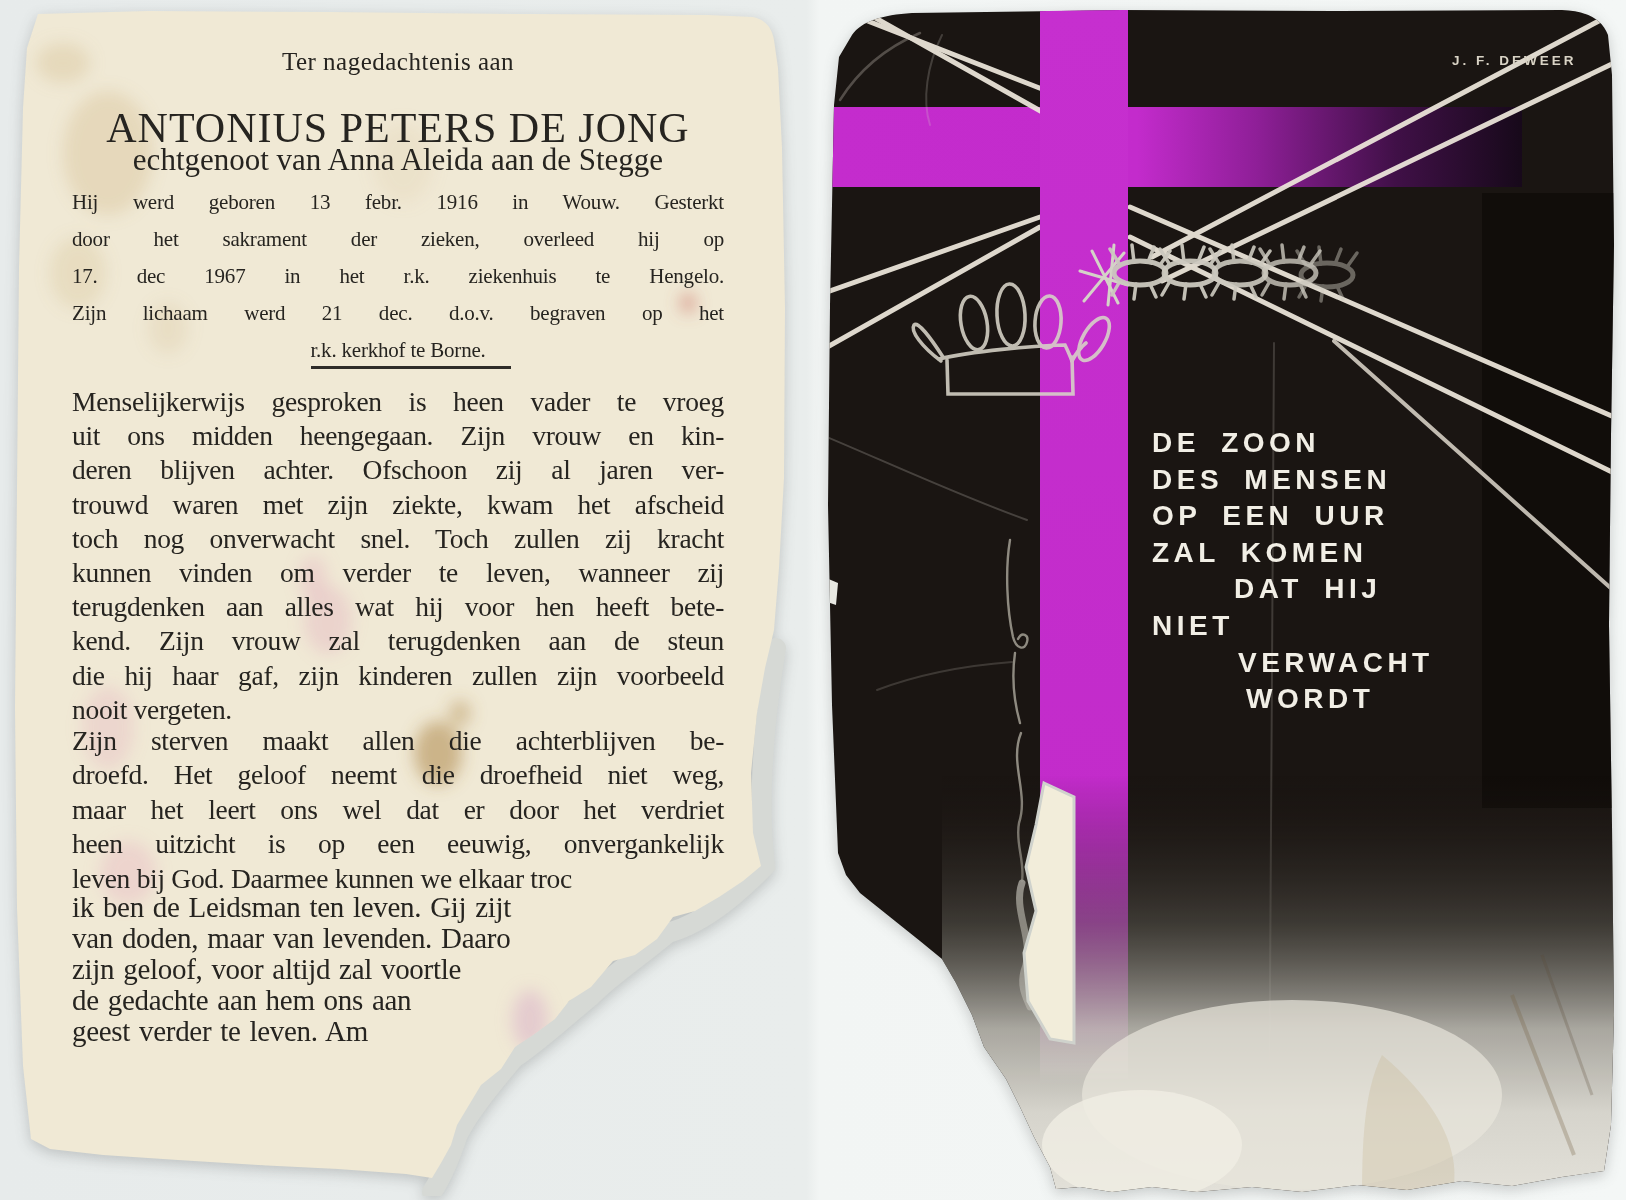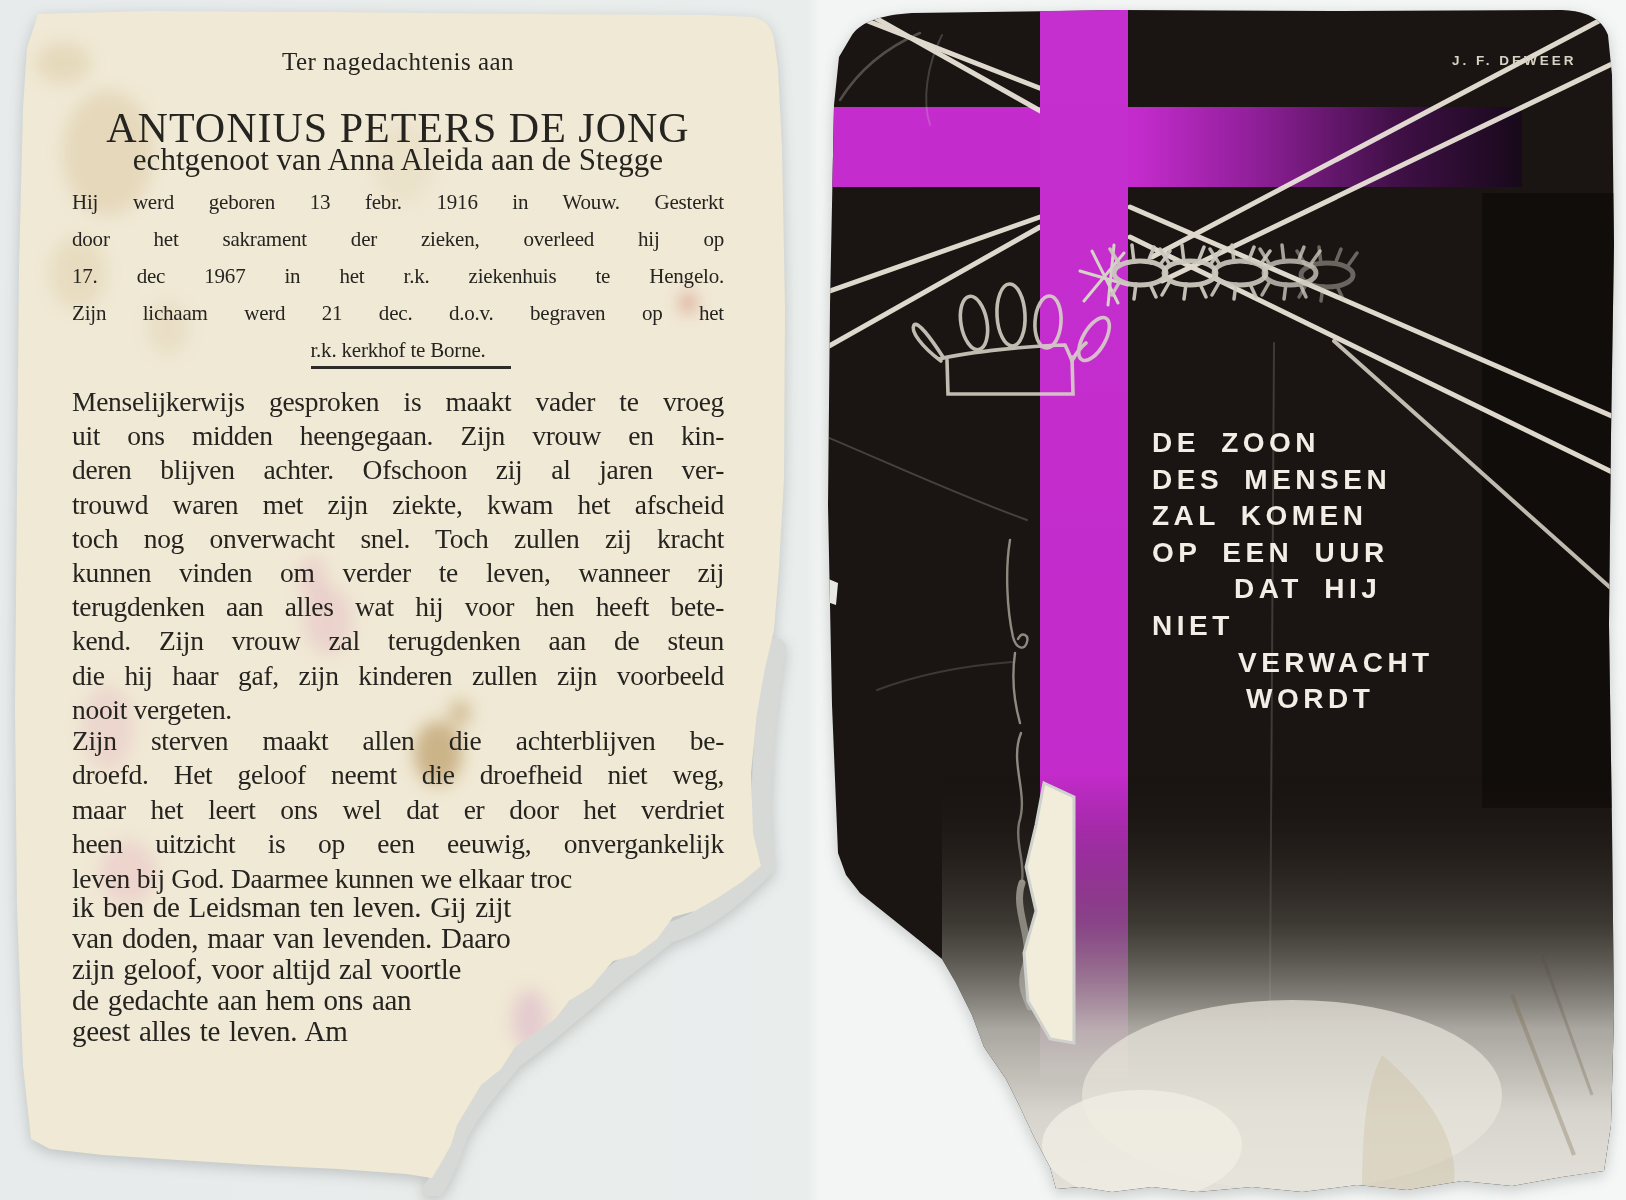--- a/index.html
+++ b/index.html
@@ -82,21 +82,21 @@
       <div class="ln j">Hij werd geboren 13 febr. 1916 in Wouw. Gesterkt</div>
       <div class="ln j">door het sakrament der zieken, overleed hij op</div>
       <div class="ln j">17. dec 1967 in het r.k. ziekenhuis te Hengelo.</div>
       <div class="ln j">Zijn lichaam werd 21 dec. d.o.v. begraven op het</div>
       <div class="ln c">r.k. kerkhof te Borne.</div>
     </div>
 
     <div class="divider"></div>
 
     <div class="txt p2">
-      <div class="ln j">Menselijkerwijs gesproken is maakt vader te vroeg</div>
+      <div class="ln j">Menselijkerwijs gesproken is heen vader te vroeg</div>
       <div class="ln j">uit ons midden heengegaan. Zijn vrouw en kin-</div>
       <div class="ln j">deren blijven achter. Ofschoon zij al jaren ver-</div>
       <div class="ln j">trouwd waren met zijn ziekte, kwam het afscheid</div>
       <div class="ln j">toch nog onverwacht snel. Toch zullen zij kracht</div>
       <div class="ln j">kunnen vinden om verder te leven, wanneer zij</div>
       <div class="ln j">terugdenken aan alles wat hij voor hen heeft bete-</div>
       <div class="ln j">kend. Zijn vrouw zal terugdenken aan de steun</div>
       <div class="ln j">die hij haar gaf, zijn kinderen zullen zijn voorbeeld</div>
       <div class="ln l">nooit vergeten.</div>
     </div>
@@ -107,21 +107,21 @@
       <div class="ln j">maar het leert ons wel dat er door het verdriet</div>
       <div class="ln j">heen uitzicht is op een eeuwig, onvergankelijk</div>
       <div class="ln l">leven bij God. Daarmee kunnen we elkaar troc</div>
     </div>
 
     <div class="txt p4">
       <div class="ln l">ik ben de Leidsman ten leven. Gij zijt</div>
       <div class="ln l">van doden, maar van levenden. Daaro</div>
       <div class="ln l">zijn geloof, voor altijd zal voortle</div>
       <div class="ln l">de gedachte aan hem ons aan</div>
-      <div class="ln l">geest alles te leven. Am</div>
+      <div class="ln l">geest verder te leven. Am</div>
     </div>
   </div>
 
   <div class="card rc shadowed">
     <svg width="796" height="1192" viewBox="0 0 796 1192">
       <defs>
         <clipPath id="rcClip">
           <path d="M 30,30 C 40,16 60,10 90,8 L 300,5 L 520,6 L 740,5 C 765,6 780,14 786,30 L 790,70 L 792,240 L 789,430 L 787,620 L 790,820 L 792,1010 L 789,1120 L 782,1166 L 740,1172 L 690,1181 L 640,1176 L 585,1185 L 535,1180 L 480,1187 L 430,1182 L 375,1187 L 330,1182 L 290,1187 L 258,1182 L 234,1184 L 228,1162 L 212,1132 L 198,1102 L 184,1074 L 162,1042 L 150,1010 L 134,978 L 120,954 L 98,936 L 78,920 L 58,904 L 38,888 L 24,870 L 16,848 L 10,700 L 6,500 L 8,300 L 12,100 L 17,52 Z"></path>
         </clipPath>
         <linearGradient id="hbar" x1="0" y1="0" x2="700" y2="0" gradientUnits="userSpaceOnUse">
@@ -224,22 +224,22 @@
 
         <path d="M 2,572 L 16,578 L 14,600 L 2,596 Z" fill="#e8e8e2"></path>
       </g>
     </svg>
 
     <div class="sig">J. F. DEWEER</div>
 
     <div class="quote">
       <div>DE ZOON</div>
       <div>DES MENSEN</div>
+      <div>OP EEN UUR</div>
       <div>ZAL KOMEN</div>
-      <div>OP EEN UUR</div>
       <div class="q-ind-a">DAT HIJ</div>
       <div>NIET</div>
       <div class="q-ind-b">VERWACHT</div>
       <div class="q-ind-c">WORDT</div>
     </div>
   </div>
 
 </div>
 
 </body></html>

